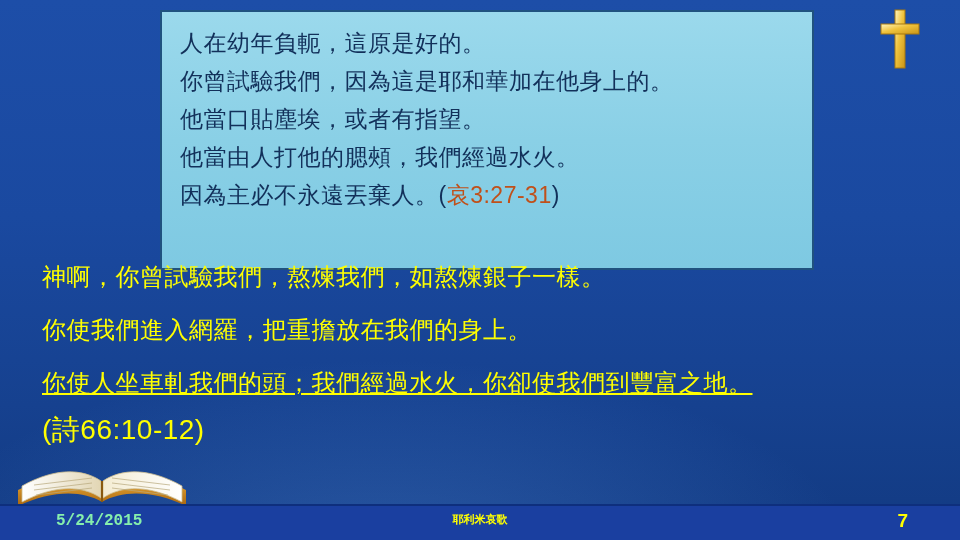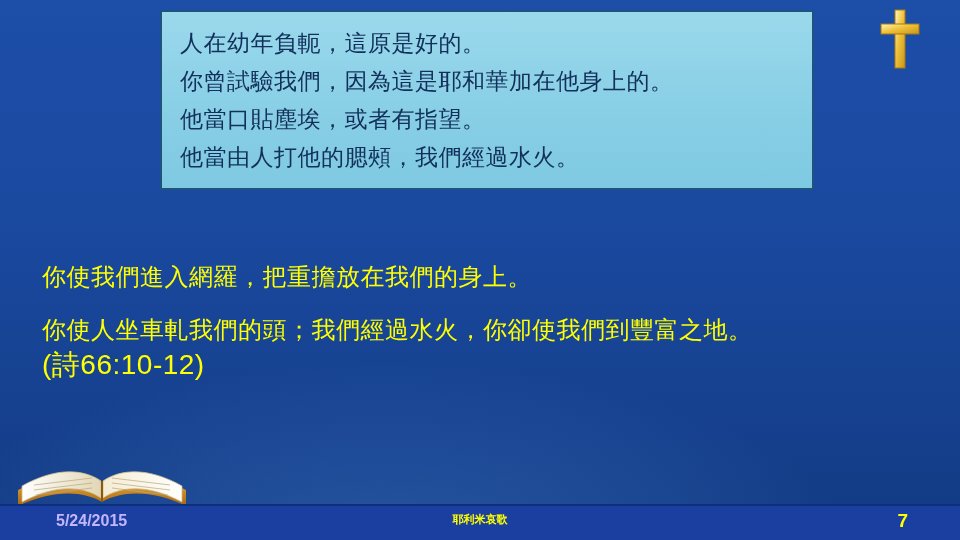--- a/index.html
+++ b/index.html
@@ -38,21 +38,21 @@
     height: 62px;
     z-index: 5;
   }
 
   
   .scripture-box {
     position: absolute;
     left: 160px;
     top: 10px;
     width: 654px;
-    height: 180px;
+    height: 260px;
     background: #8fd3e8;
     background: linear-gradient(180deg,#9bd9ec 0%, #8ad0e6 50%, #7ec9e2 100%);
     border: 2px solid #20527f;
     box-sizing: border-box;
     padding: 12px 14px 8px 18px;
     z-index: 4;
   }
   .scripture-line {
     font-size: 23px;
     line-height: 38px;
@@ -77,21 +77,22 @@
   }
   .body-line {
     color: #ffff00;
     font-size: 24px;
     line-height: 30px;
     margin-bottom: 23px;
     white-space: nowrap;
     letter-spacing: 0.5px;
   }
   .body-line.last {
-    margin-bottom: 4px;
+    margin-bottom: 16px;
+    text-decoration: underline;
   }
   .body-cont {
     color: #ffff00;
     font-size: 28px;
     line-height: 32px;
     letter-spacing: 0.5px;
   }
 
   
   .footer {
@@ -101,23 +102,24 @@
     width: 960px;
     height: 34px;
     background: #1a3fa0;
     border-top: 2px solid #0e2f7d;
     z-index: 6;
   }
   .footer-date {
     position: absolute;
     left: 56px;
     top: 6px;
-    color: #c4b5fd;
+    color: #86efac;
     font-size: 16px;
     font-weight: bold;
+    font-family: Liberation Mono, monospace;
   }
   .footer-title {
     position: absolute;
     left: 0;
     right: 0;
     top: 6px;
     text-align: center;
     color: #ffff00;
     font-size: 11px;
     font-weight: bold;
@@ -156,23 +158,25 @@
     </defs>
     <rect x="19" y="2" width="10" height="58" fill="url(#goldgrad)" stroke="#a8780f" stroke-width="1"></rect>
     <rect x="5" y="16" width="38" height="10" fill="url(#goldgrad)" stroke="#a8780f" stroke-width="1"></rect>
   </svg>
 
   <div class="scripture-box">
     <div class="scripture-line">人在幼年負軛，這原是好的。</div>
     <div class="scripture-line">你曾試驗我們，因為這是耶和華加在他身上的。</div>
     <div class="scripture-line">他當口貼塵埃，或者有指望。</div>
     <div class="scripture-line">他當由人打他的腮頰，我們經過水火。</div>
+    <div class="scripture-line"><span>因為主必不永遠丟棄人。(</span><span class="ref-orange">哀3:27-31</span><span class="paren">)</span></div>
   </div>
 
   <div class="body-text">
+    <div class="body-line">神啊，你曾試驗我們，熬煉我們，如熬煉銀子一樣。</div>
     <div class="body-line">你使我們進入網羅，把重擔放在我們的身上。</div>
     <div class="body-line last">你使人坐車軋我們的頭；我們經過水火，你卻使我們到豐富之地。</div>
     <div class="body-cont">(詩66:10-12)</div>
   </div>
 
   <svg class="book" viewBox="0 0 180 96">
     <defs>
       <linearGradient id="pageL" x1="0" y1="0" x2="1" y2="0">
         <stop offset="0%" stop-color="#ffffff"></stop>
         <stop offset="100%" stop-color="#e2d6b4"></stop>

